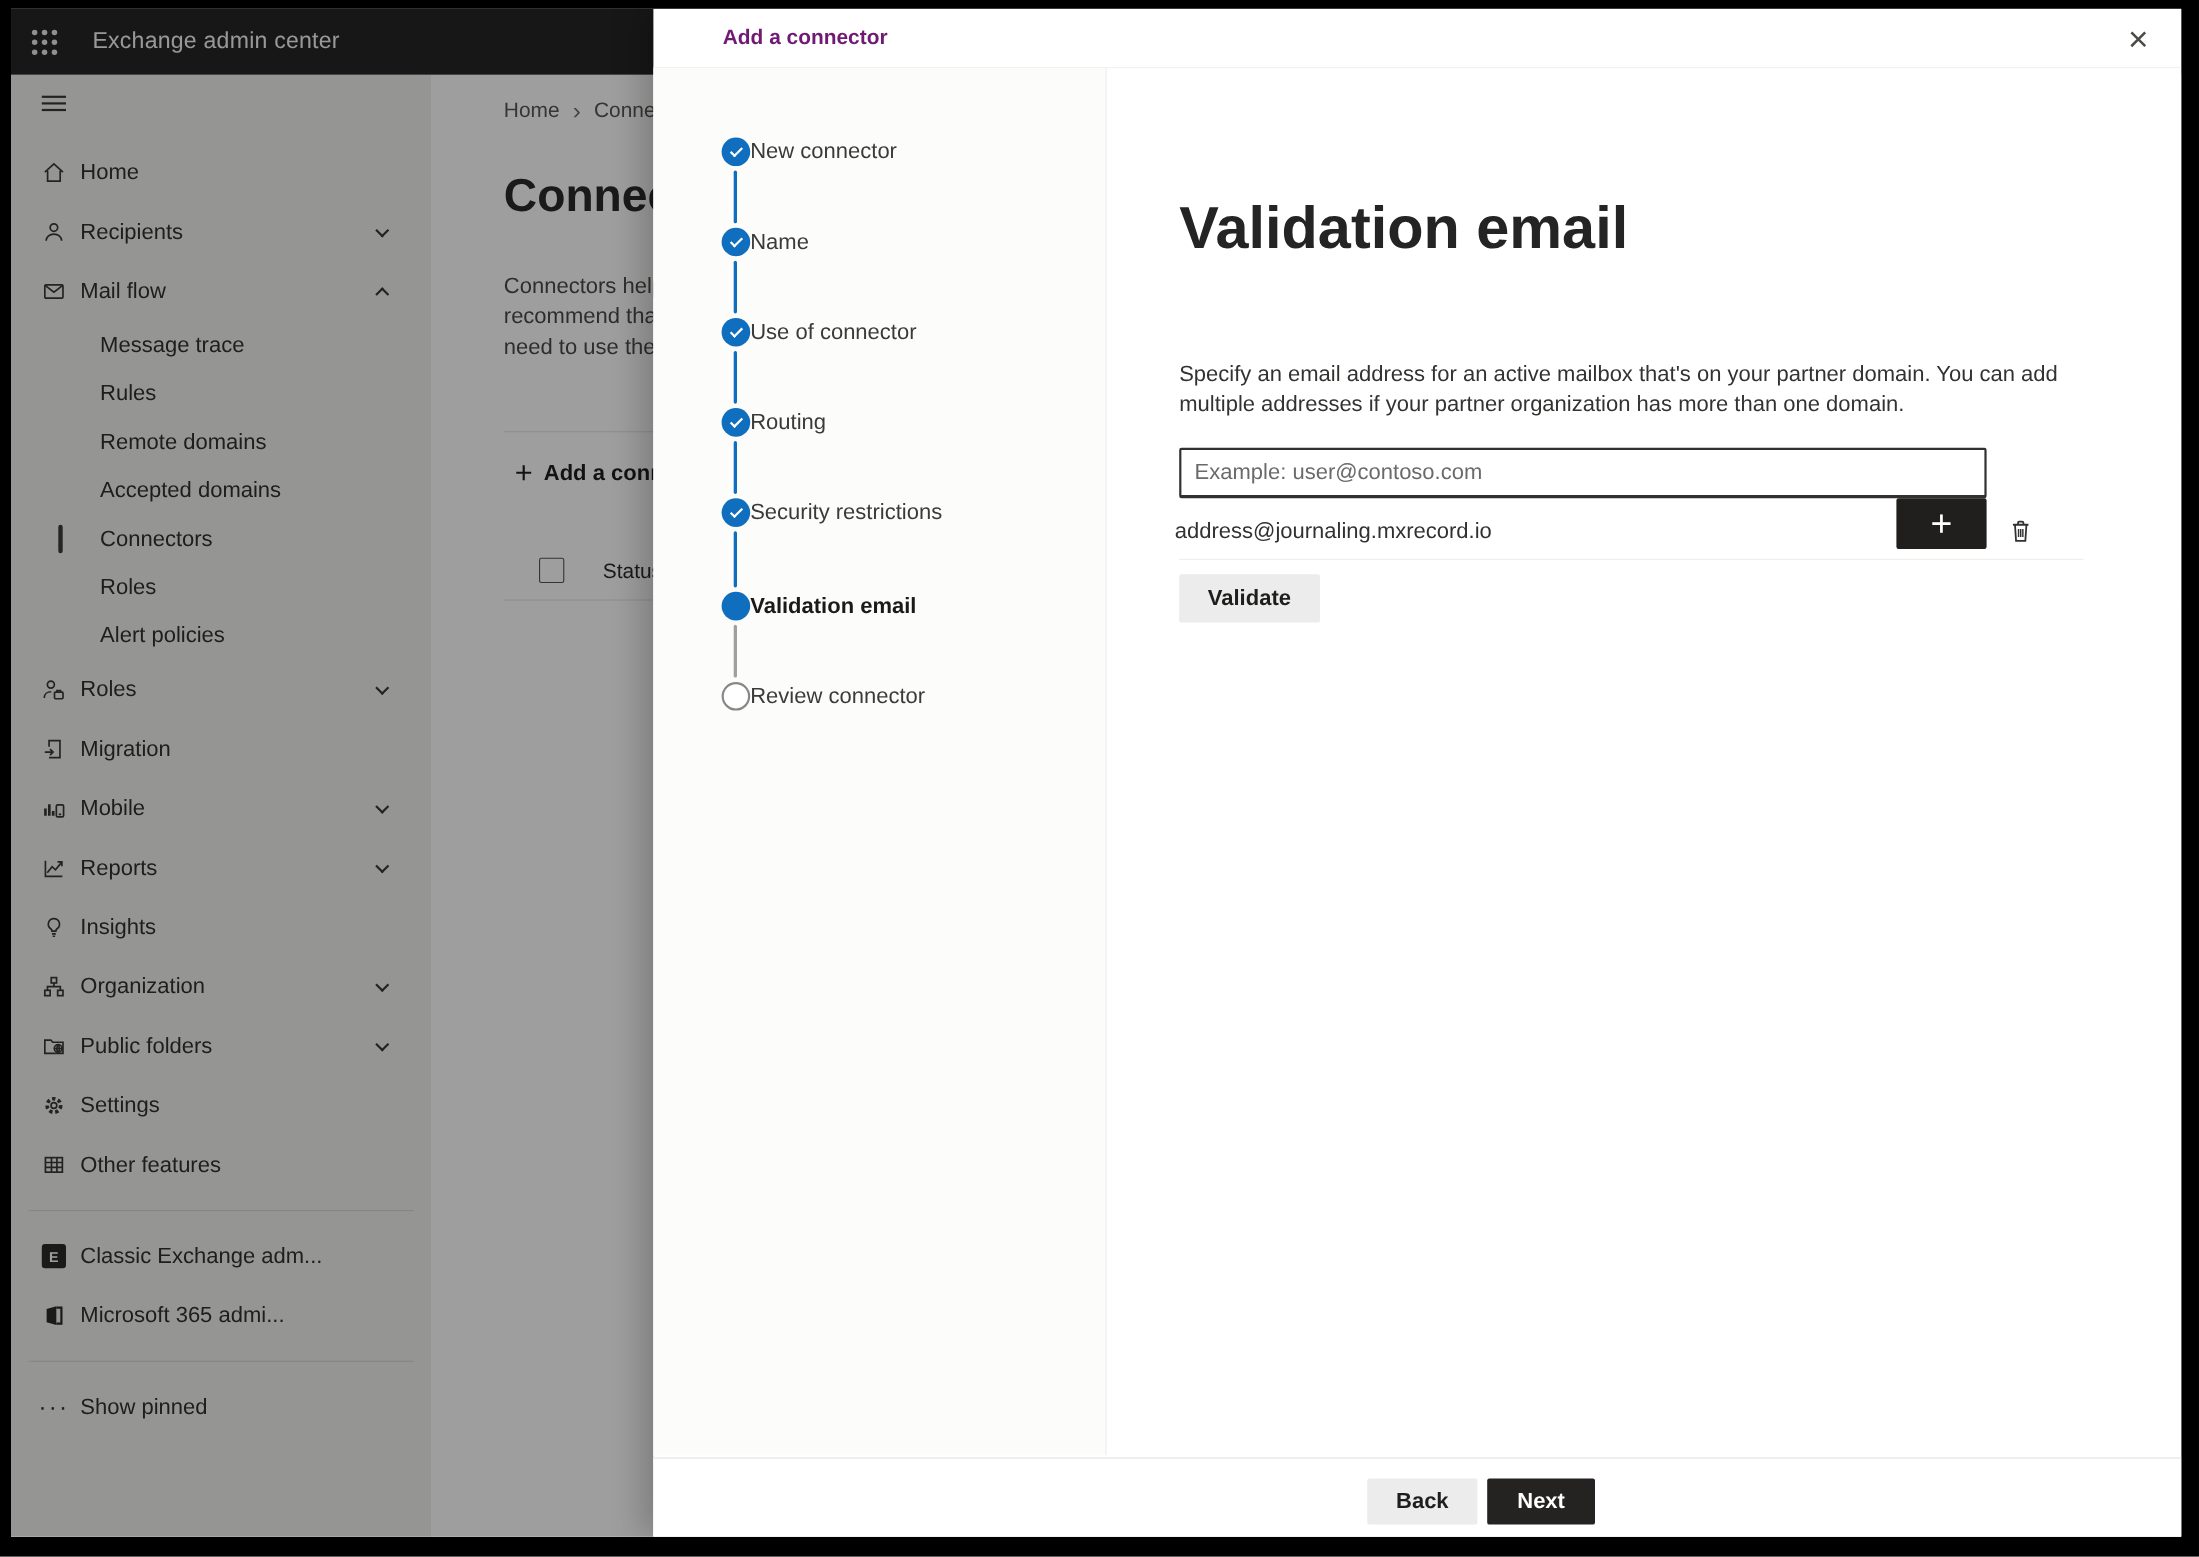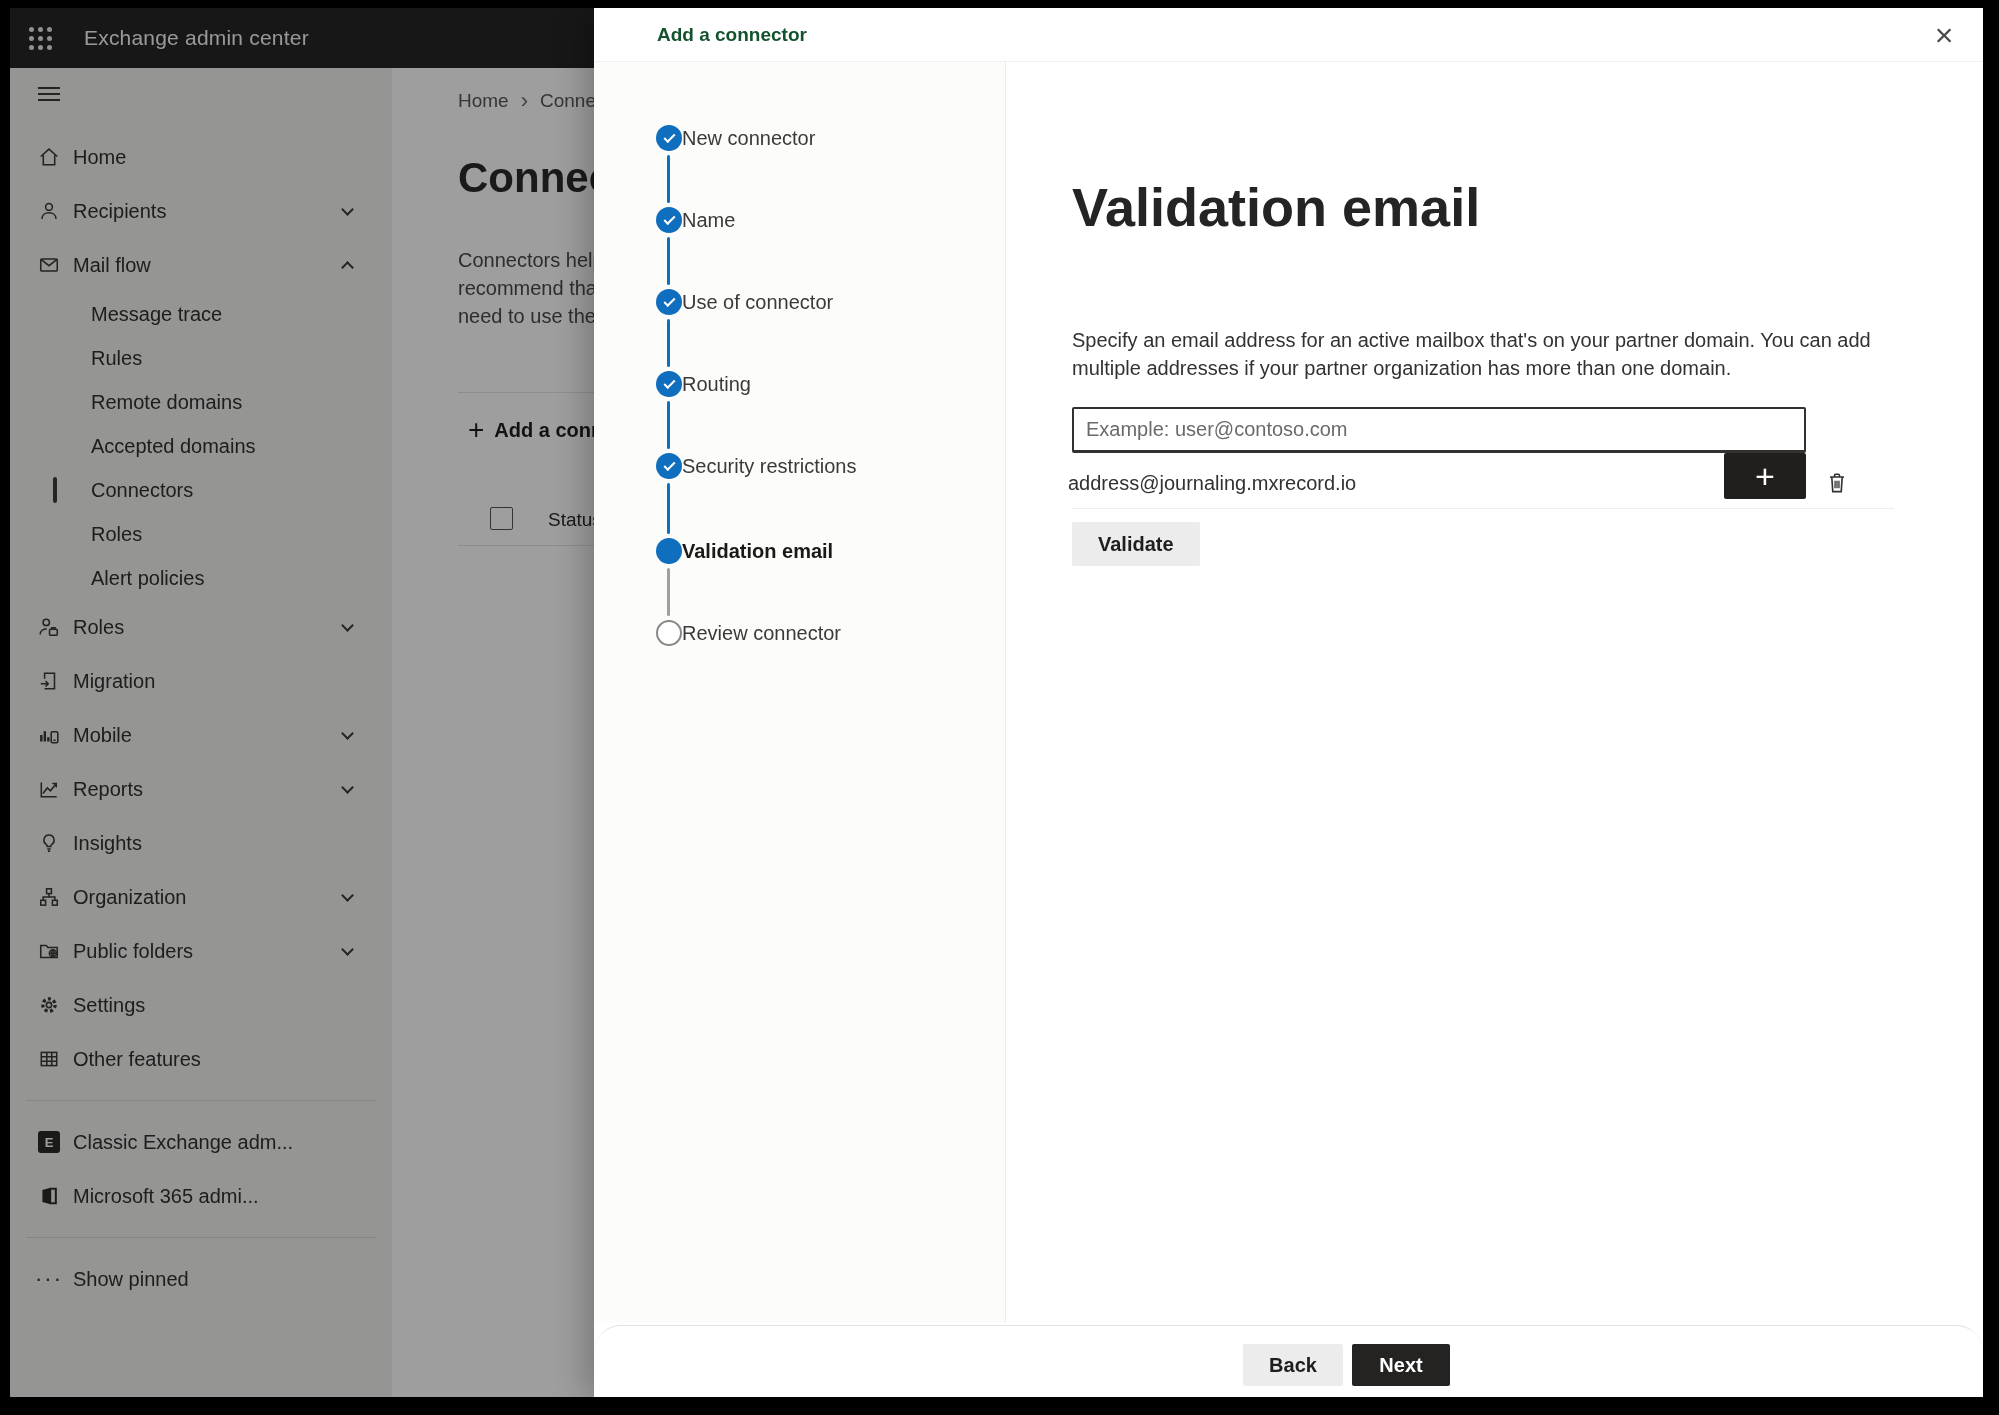--- a/index.html
+++ b/index.html
@@ -43,21 +43,21 @@
   .add-conn .plus { font-size:28px; font-weight:300; }
   .cbx { position:absolute; left:98px; top:439px; width:23px; height:23px; border:1.5px solid #565553; border-radius:2px; cursor:pointer; }
   .col-status { position:absolute; left:156px; top:441px; font-size:19px; color:#2b2b2b; cursor:pointer; }
 
   
   .scrim { position:absolute; left:0; top:0; width:584px; height:100%; background:rgba(0,0,0,.38); z-index:5; }
 
   
   .panel { position:absolute; left:584px; top:0; right:0; bottom:0; background:#fff; z-index:10; box-shadow:-10px 0 28px rgba(0,0,0,.22); }
   .panel-header { position:absolute; left:0; top:0; right:0; height:54px; border-bottom:1px solid #f1f0ee; display:flex; align-items:center; }
-  .panel-title { font-size:19px; font-weight:bold; color:#14532d; margin-left:63px; }
+  .panel-title { font-size:19px; font-weight:bold; color:#701a75; margin-left:63px; }
   .close-btn { position:absolute; right:18px; top:6px; width:42px; height:42px; display:flex; align-items:center; justify-content:center; font-size:32px; font-weight:300; color:#4a4a49; cursor:pointer; }
 
   
   .rail { position:absolute; left:0; top:54px; width:412px; bottom:74px; background:#fcfcfb; border-right:1px solid #eeedec; }
   .step { position:absolute; left:62px; right:8px; height:28px; display:flex; align-items:center; cursor:pointer; }
   .dot { width:26px; height:26px; border-radius:50%; flex-shrink:0; display:flex; align-items:center; justify-content:center; }
   .s-complete .dot, .s-current .dot { background:#106ebe; }
   .s-upcoming .dot { background:#fff; border:2px solid #8a8886; }
   .checkmark { width:11px; height:6px; border-left:2.5px solid #fff; border-bottom:2.5px solid #fff; transform:rotate(-45deg); margin-top:-3px; }
   .step .slabel { font-size:20px; color:#3b3a39; white-space:nowrap; }
@@ -72,21 +72,21 @@
   .email-input { width:734px; height:46px; border:2px solid #323130; border-bottom-width:3px; border-radius:2px; padding:0 12px; font-size:20px; font-family:inherit; color:#201f1e; outline:none; }
   .email-input::placeholder { color:#6b6a69; }
   .plus-btn { width:82px; height:46px; margin-left:4px; background:#211f1e; border:none; border-radius:2px; color:#fff; font-size:34px; font-weight:300; line-height:1; display:flex; align-items:center; justify-content:center; cursor:pointer; }
   .addr-row { position:absolute; left:452px; top:452px; width:822px; height:46px; display:flex; align-items:center; justify-content:space-between; padding:0 14px 0 22px; }
   .addr-text { font-size:20px; color:#323130; }
   .trash-btn { width:34px; height:34px; display:flex; align-items:center; justify-content:center; cursor:pointer; background:none; border:none; }
   .addr-divider { position:absolute; left:478px; top:500px; width:822px; height:1px; background:#efeeed; }
   .validate-btn { position:absolute; left:478px; top:514px; height:44px; padding:0 26px; background:#ececec; border:none; border-radius:2px; font-size:20px; font-weight:600; font-family:inherit; color:#1f1e1d; cursor:pointer; }
 
   
-  .panel-footer { position:absolute; left:0; right:0; bottom:0; height:72px; background:#fff; border-top:1px solid #e4e2e0;border-radius:27px; }
+  .panel-footer { position:absolute; left:0; right:0; bottom:0; height:72px; background:#fff; border-top:1px solid #e4e2e0; }
   .back-btn { position:absolute; left:649px; top:18px; width:100px; height:42px; background:#ececec; border:none; border-radius:2px; font-size:20px; font-weight:600; font-family:inherit; color:#1f1e1d; cursor:pointer; }
   .next-btn { position:absolute; left:758px; top:18px; width:98px; height:42px; background:#242322; border:none; border-radius:2px; font-size:20px; font-weight:600; font-family:inherit; color:#fff; cursor:pointer; }
 </style>
 </head>
 <body>
 
 <div id="stage">
  <div id="screen">
 
   <div class="topbar">

